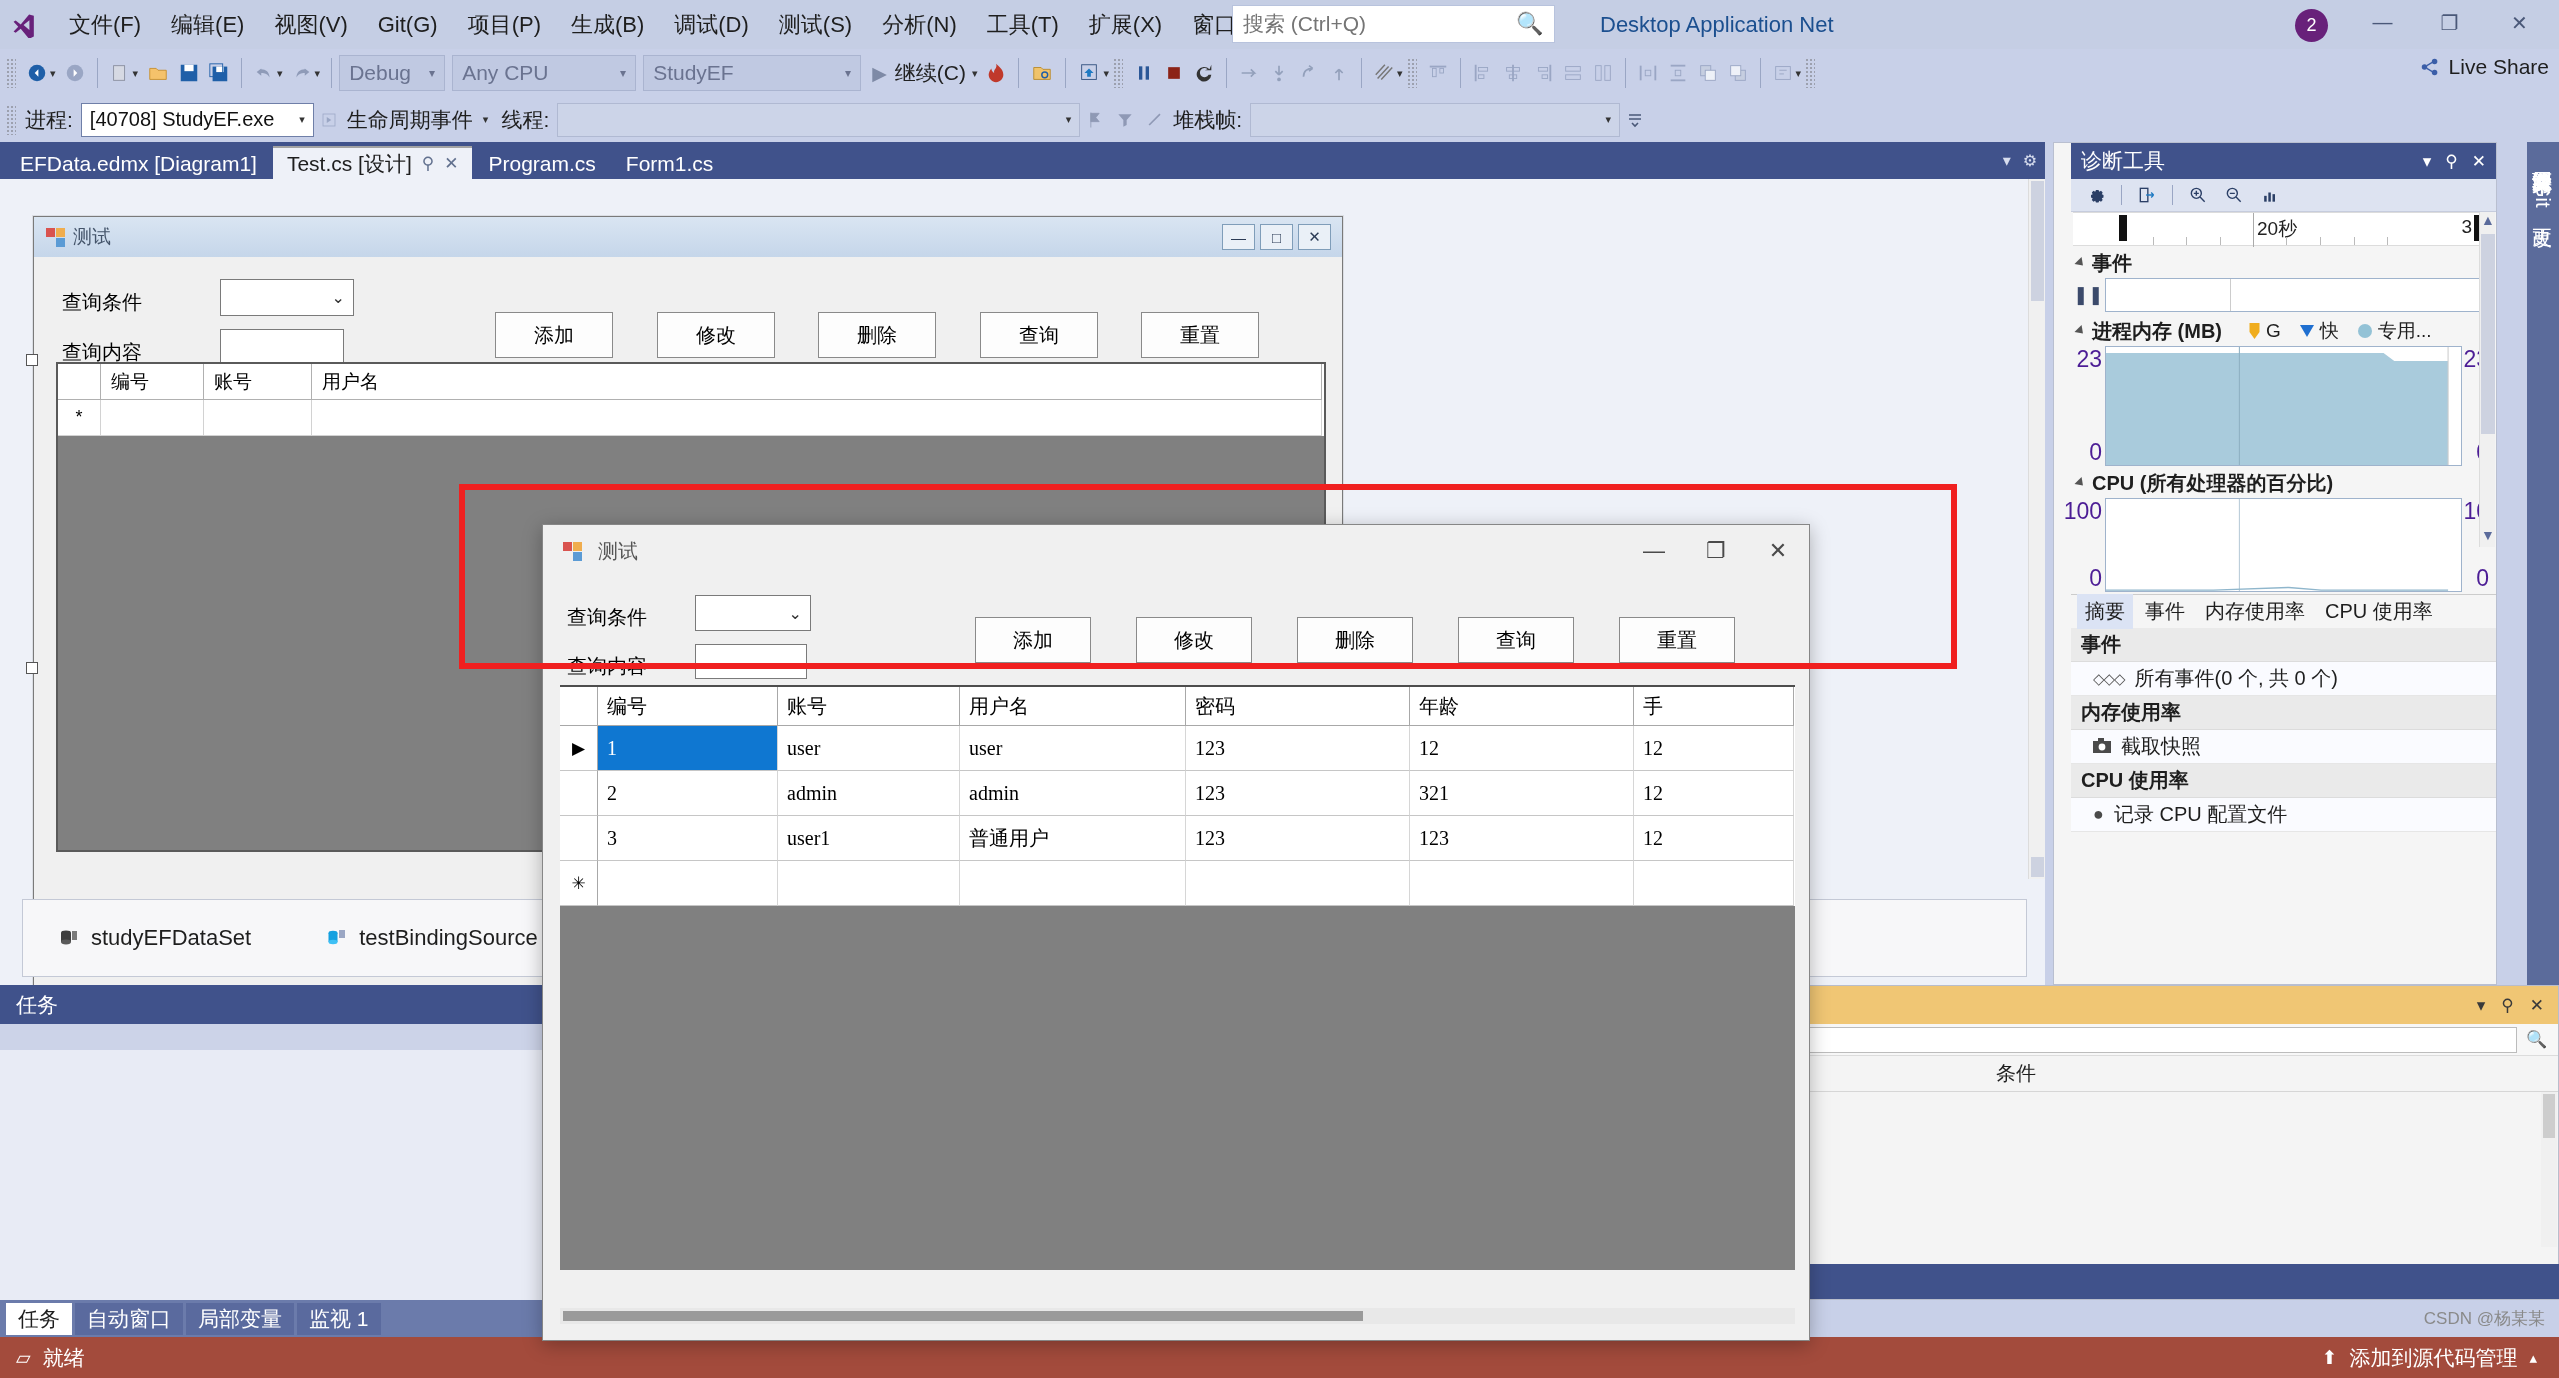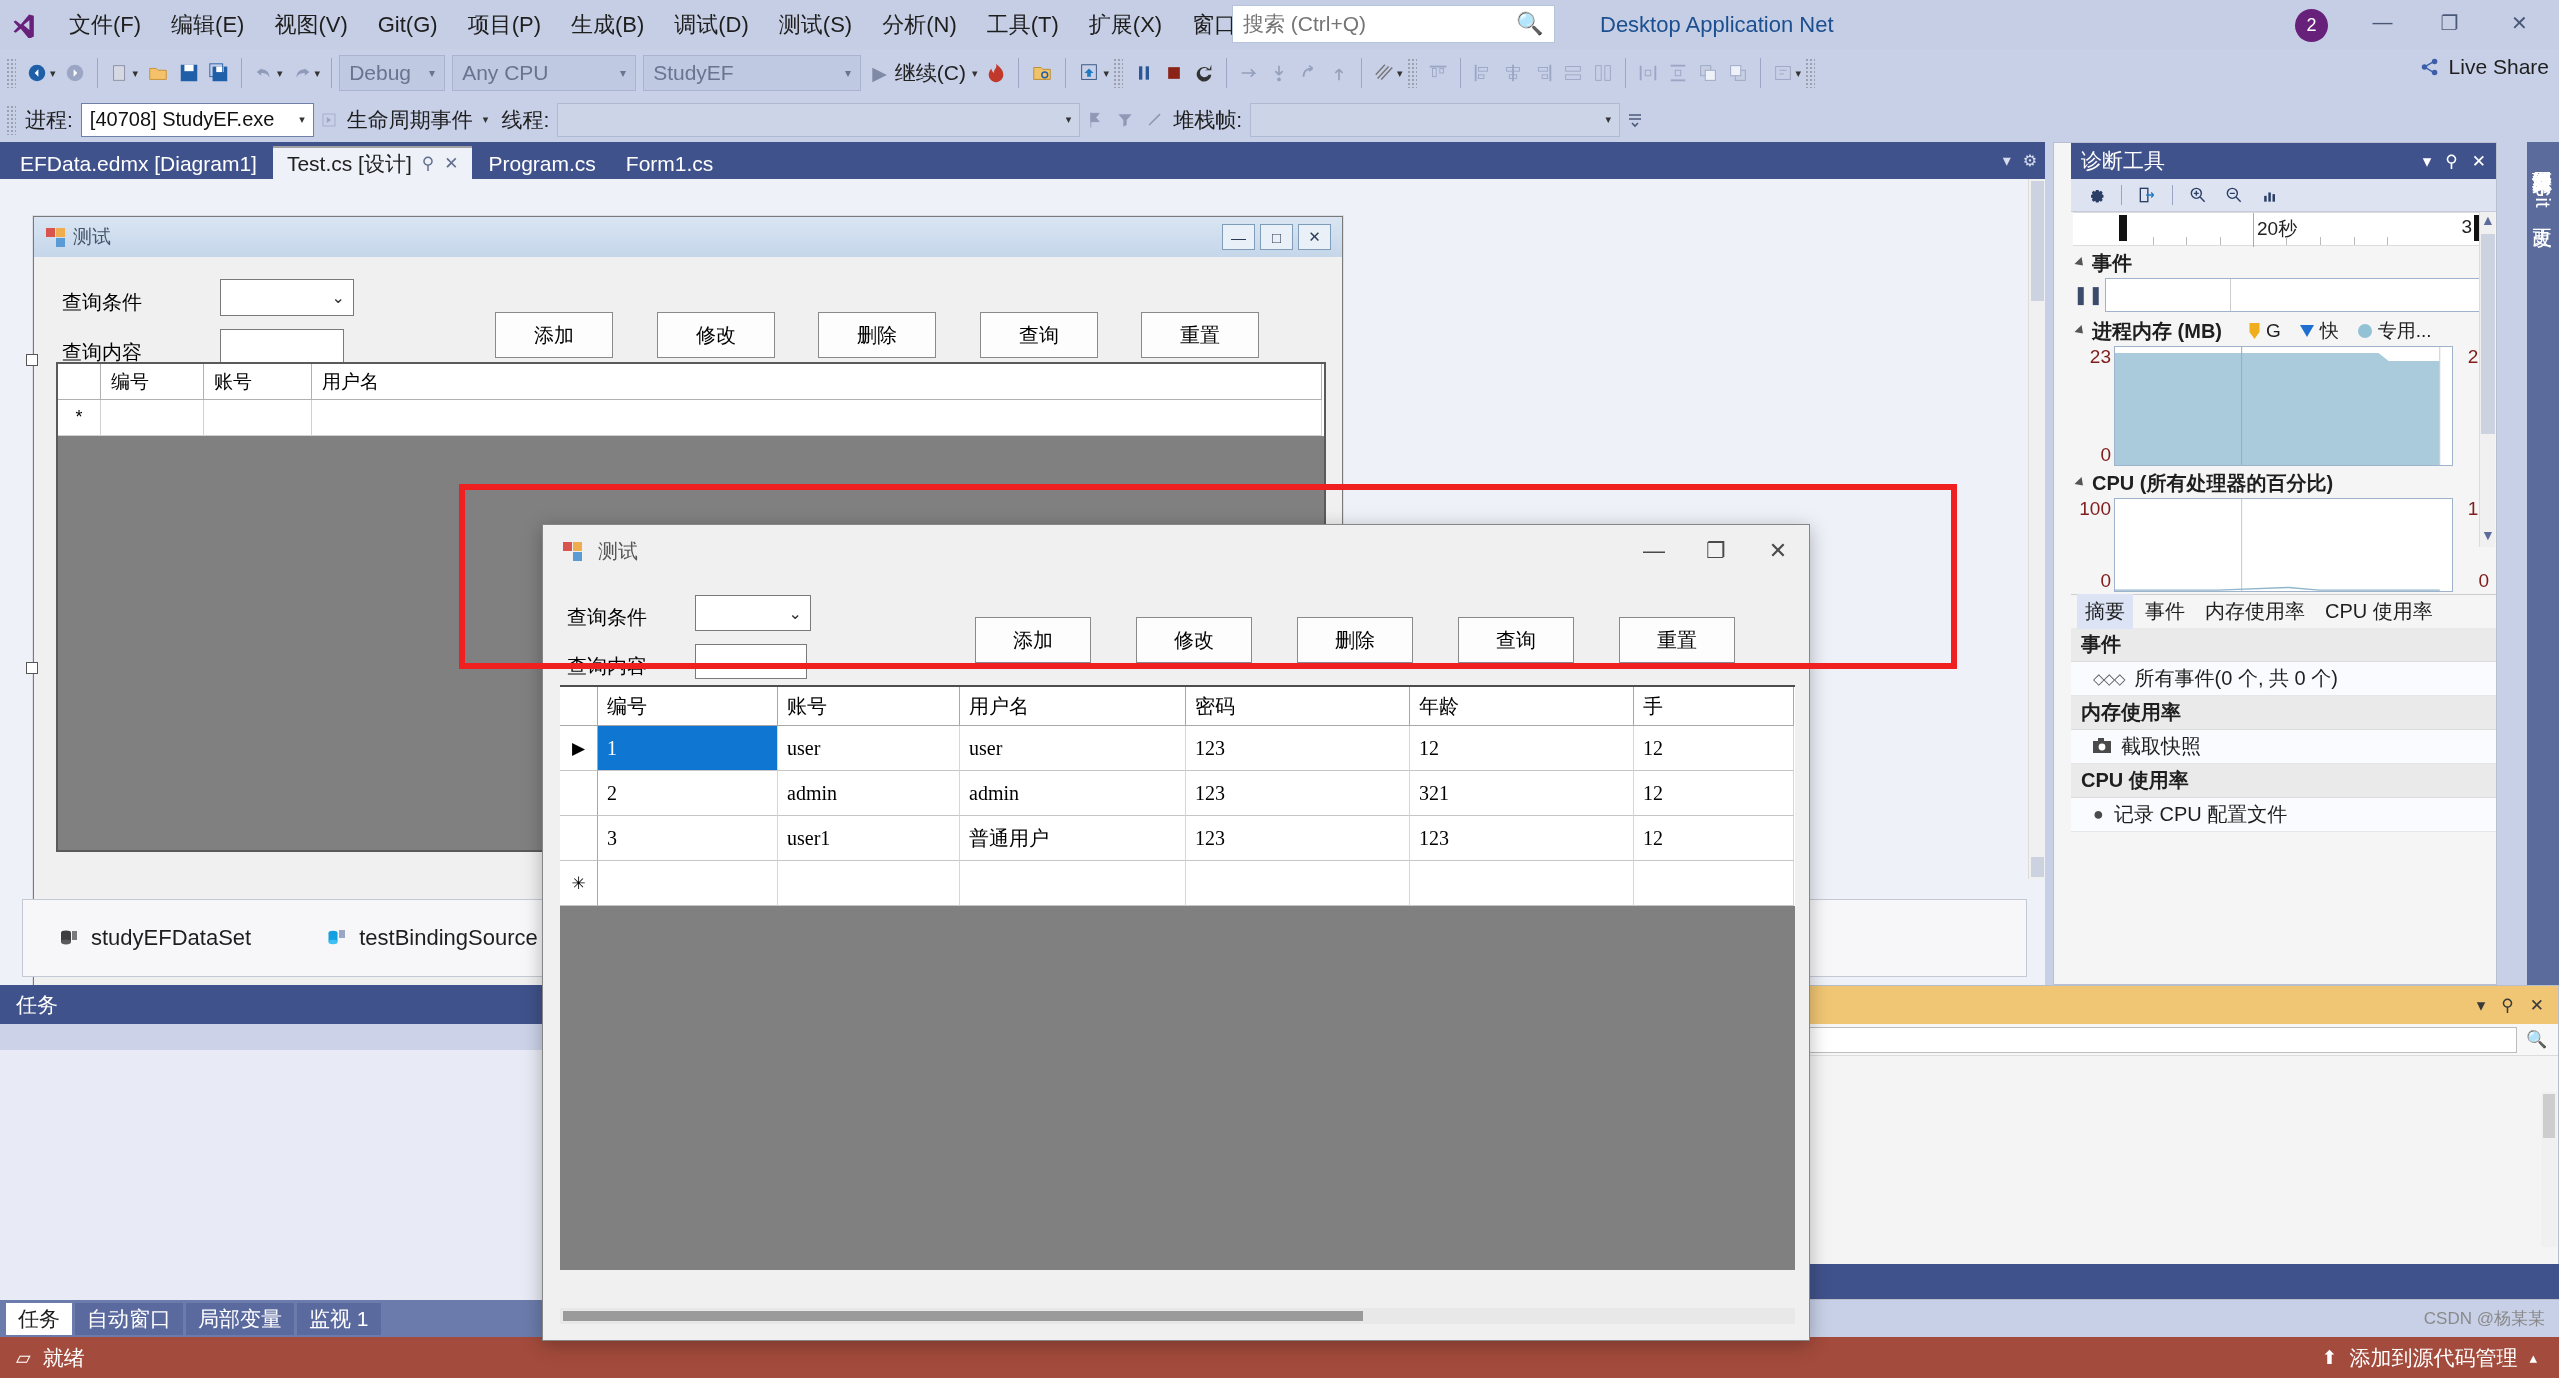--- a/index.html
+++ b/index.html
@@ -300,21 +300,21 @@
   .diag-ruler { height: 34px; background: #fff; border-top: 1px solid #dcdcdc;
     border-bottom: 1px solid #dcdcdc; position: relative; margin: 0 2px; }
   .diag-sec {
     height: 26px; display: flex; align-items: center; gap: 8px; font-size: 20px;
     font-weight: bold; color: #1e1e1e; padding-left: 6px; margin-top: 4px;
   }
   .tri { width: 0; height: 0; border-left: 7px solid #555; border-top: 5px solid transparent;
     border-bottom: 5px solid transparent; transform: rotate(45deg); }
   .evt-track { height: 34px; margin: 2px 8px 2px 34px; border: 1px solid #9fb3cc; background: #fff; position: relative; }
   .chart-wrap { display: flex; align-items: stretch; margin: 2px 4px; }
-  .chart-axis { width: 30px; position: relative; font-size: 19px; color: #7f1d1d; margin-left: 9px; }
+  .chart-axis { width: 30px; position: relative; font-size: 23px; color: #4c1d95; }
   .chart-axis .top { position: absolute; top: 0; right: 3px; }
   .chart-axis .bot { position: absolute; bottom: 0; right: 3px; }
   .chart-box { flex: 1; border: 1px solid #9fb3cc; background: #fff; position: relative; }
   .diag-tabs { display: flex; align-items: center; height: 34px; border-top: 1px solid #ccc;
     background: #f5f5f5; padding-left: 6px; gap: 4px; }
   .diag-tab { font-size: 20px; color: #1e1e1e; padding: 4px 8px; }
   .diag-tab.active { background: #dbe3f4; }
   .sum-hdr { height: 34px; background: #eaeaea; display: flex; align-items: center;
     padding-left: 10px; font-size: 20px; font-weight: bold; color: #1e1e1e;
     border-bottom: 1px solid #dcdcdc; }
@@ -864,20 +864,24 @@
         <span>⚲</span>
         <span>✕</span>
       </div>
     </div>
     <div class="exc-head2">
       <span style="font-size:18px;color:#444;margin-right:8px">✚</span>
       <span style="font-size:18px;color:#444;margin-right:12px">✖</span>
       <div class="exc-search"></div>
       <span style="font-size:17px;color:#444;margin-left:10px">🔍</span>
     </div>
+    <div class="exc-colhdr">
+      <span style="width:750px"></span>
+      <span>条件</span>
+    </div>
     <div class="exc-list">
       <div class="exc-row">
         <span class="exc-arrow">▸</span>
         <span class="exc-cb"></span>
         <span>GPU Memory Access Exceptions</span>
       </div>
       <div class="exc-row">
         <span class="exc-arrow">▸</span>
         <span class="exc-cb on"></span>
         <span>Java Exceptions</span>

